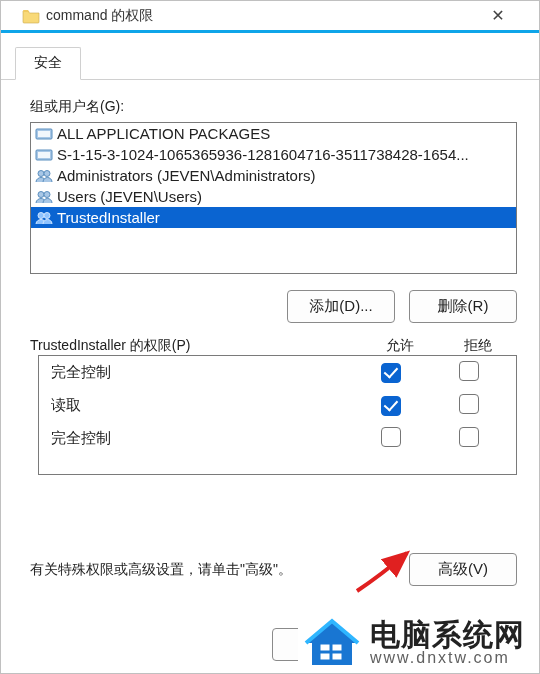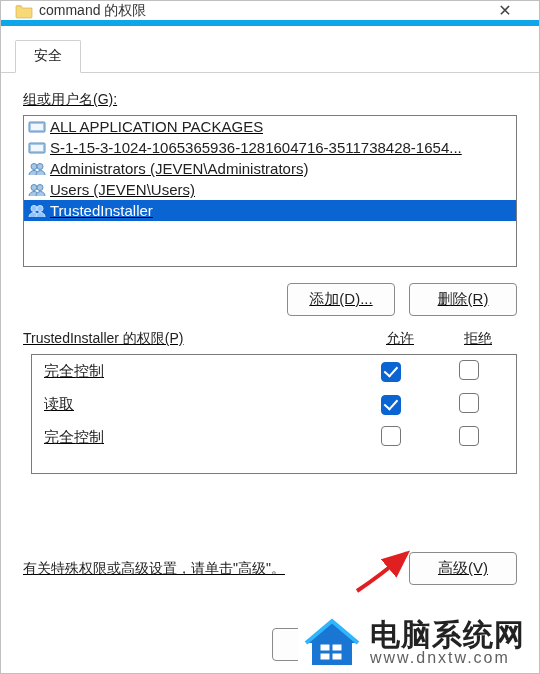--- a/index.html
+++ b/index.html
@@ -13,25 +13,25 @@
     position: relative;
   }
   .window {
     width: 540px;
     height: 674px;
     border: 1px solid #c0c0c0;
     background: #fff;
     position: relative;
   }
   .titlebar {
-    height: 25px;
-    display: flex;
-    align-items: center;
-    padding: 0 14px;
-    border-bottom: 6px solid #0ea5e9;
+    height: 32px;
+    display: flex;
+    align-items: center;
+    padding: 0 21px;
+    border-bottom: 3px solid #0ea5e9;
   }
   .titlebar .folder-icon {
     width: 18px; height: 16px;
     margin-right: 6px;
     display: inline-block;
   }
   .titlebar .title {
     flex: 1;
     font-size: 14px;
     color: #333;
@@ -60,22 +60,21 @@
     border: 1px solid #d0d0d0;
     border-bottom: 1px solid #fff;
     background: #fff;
     font-size: 14px;
     color: #222;
     position: relative;
     z-index: 1;
     border-radius: 2px 2px 0 0;
   }
   .panel {
-    padding: 18px 22px 10px 22px;
-    text-decoration: underline;
+    padding: 18px 22px 10px 29px;
   }
   .group-label {
     font-size: 14px;
     color: #222;
     margin-bottom: 6px;
   }
   .list-box {
     border: 1px solid #7a7a7a;
     min-height: 152px;
     background: #fff;
@@ -121,21 +120,21 @@
     border: 1px solid #8a8a8a;
     border-radius: 4px;
     cursor: pointer;
     text-align: center;
   }
   .perm-header {
     display: flex;
     align-items: center;
     font-size: 14px;
     color: #222;
-    margin-bottom: 6px;
+    margin-bottom: 0;
   }
   .perm-header .phl { flex: 1; }
   .perm-header .col { width: 78px; text-align: center; }
   .perm-box {
     border: 1px solid #7a7a7a;
     min-height: 120px;
     background: #fff;
     margin-left: 8px;
   }
   .perm-row {

